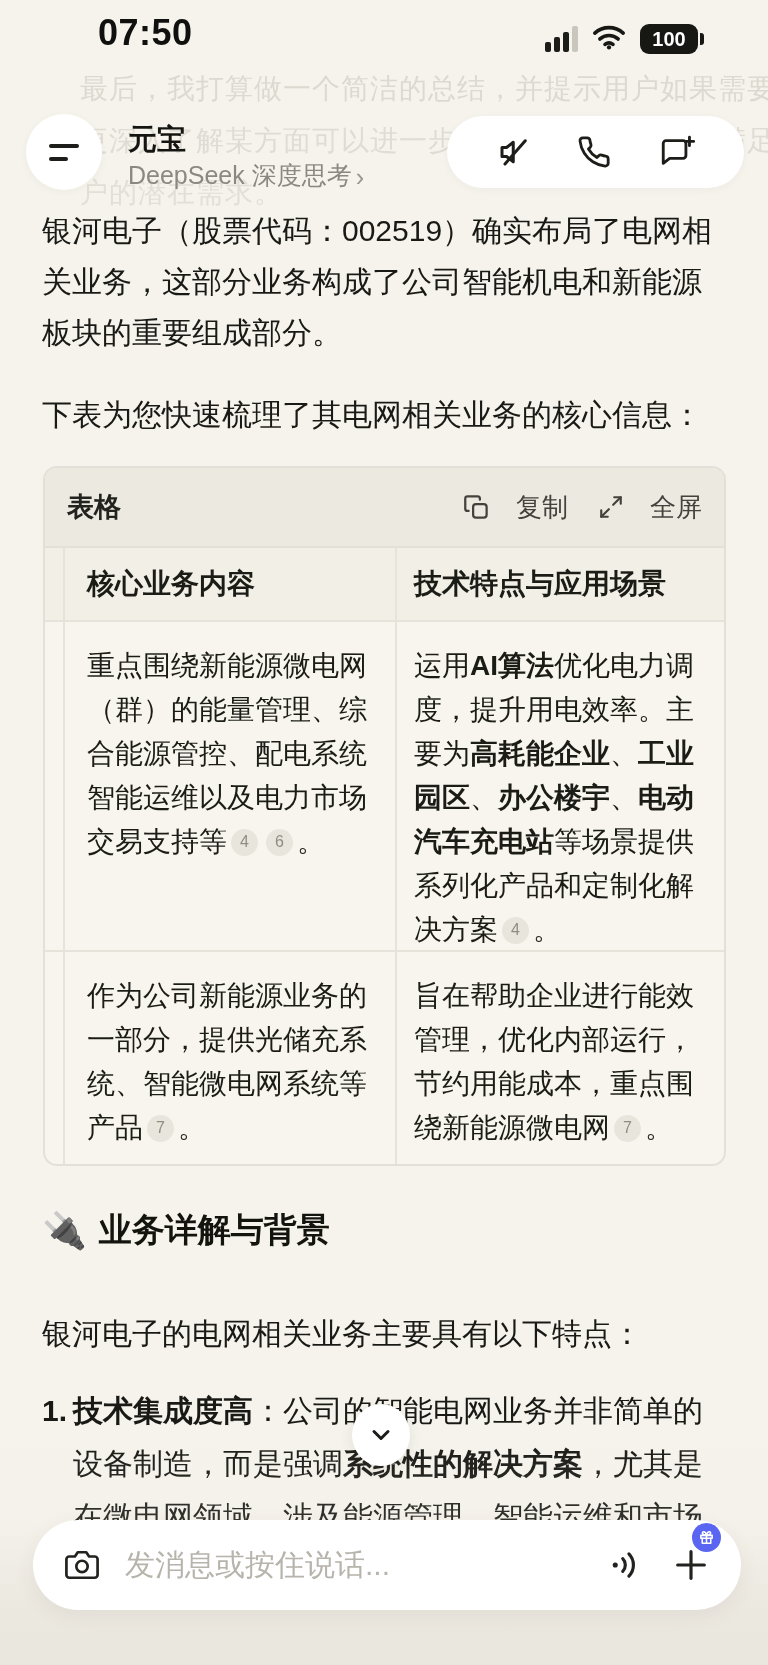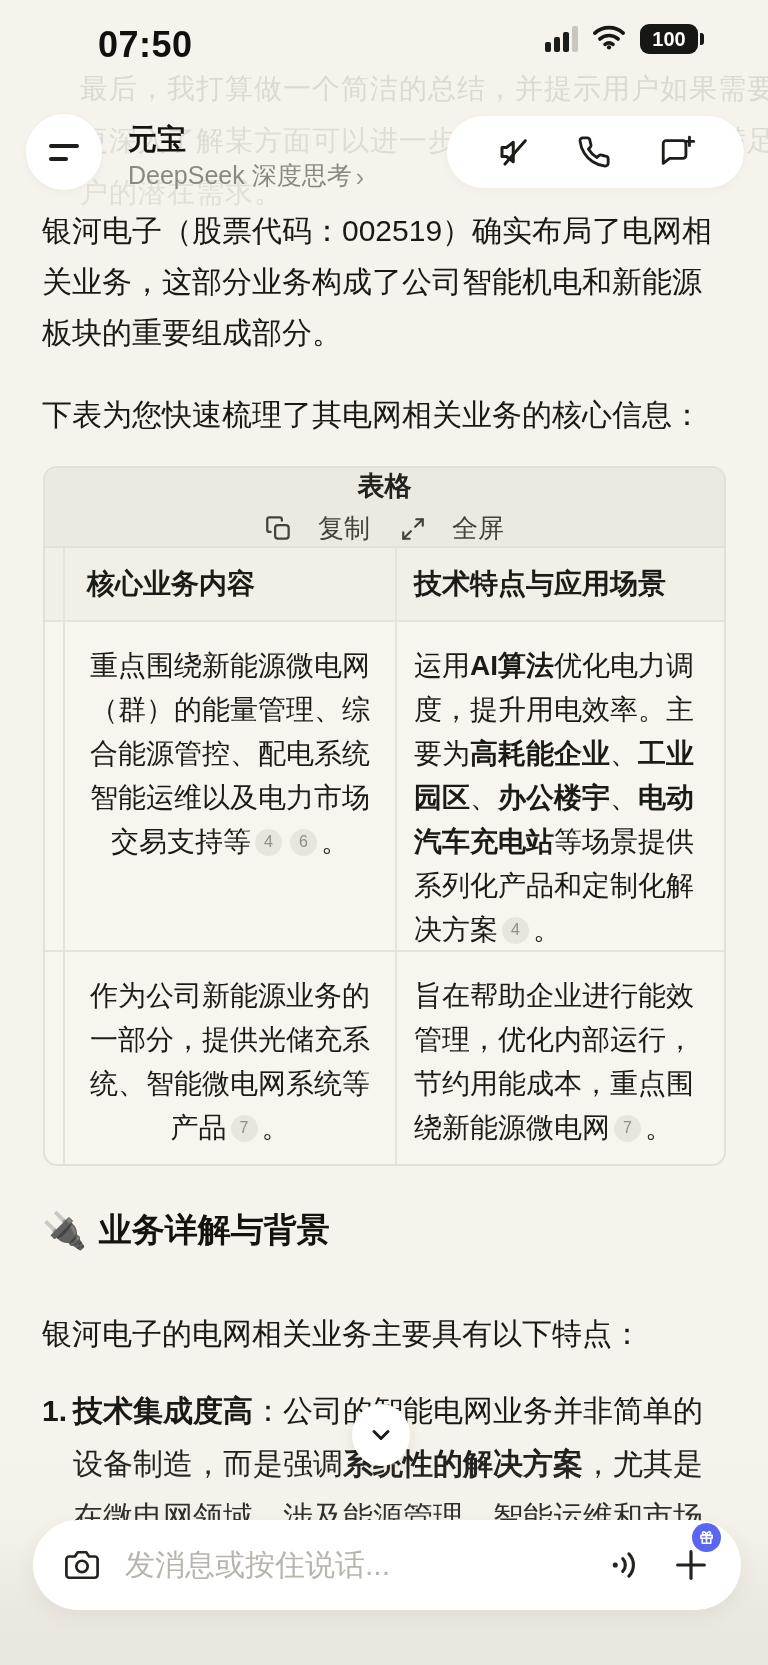--- a/index.html
+++ b/index.html
@@ -3,21 +3,21 @@
 <meta charset="utf-8">
 <style>
   * { margin:0; padding:0; box-sizing:border-box; }
   html,body { width:768px; height:1665px; }
   body {
     position:relative; overflow:hidden;
     font-family:"Liberation Sans","DejaVu Sans",sans-serif;
     background:#f6f3ec; color:#17170f;
   }
   
-  .status-time { position:absolute; left:98px; top:24px; font-size:36px; font-weight:700; color:#10100e; letter-spacing:.5px; }
+  .status-time { position:absolute; left:98px; top:12px; font-size:36px; font-weight:700; color:#10100e; letter-spacing:.5px; }
   .status-icons { position:absolute; left:545px; top:24px; display:flex; align-items:center; gap:14px; }
   .sig { display:flex; align-items:flex-end; gap:3px; height:26px; }
   .sig i { display:block; width:6px; border-radius:2px; background:#1c1c18; }
   .sig i:nth-child(1){height:10px}.sig i:nth-child(2){height:15px}.sig i:nth-child(3){height:20px}
   .sig i:nth-child(4){height:26px; background:#c9c6be;}
   .battery { position:relative; width:58px; height:30px; background:#171714; border-radius:9px;
              display:flex; align-items:center; justify-content:center; }
   .battery span { color:#fff; font-size:20px; font-weight:700; }
   .battery:after { content:""; position:absolute; right:-6px; top:9px; width:4px; height:12px;
                    background:#171714; border-radius:0 3px 3px 0; }
@@ -46,30 +46,30 @@
   
   .para { position:absolute; left:42px; width:688px; font-size:30px; line-height:51px; color:#191915;
           word-break:break-all; }
   .p1 { top:205px; }
   .p2 { top:389px; }
   .p3 { top:1308px; }
   
   .card { position:absolute; left:43px; top:466px; width:683px; height:700px;
           border:2px solid #e3e0d8; border-radius:14px; background:#f8f5ee; overflow:hidden; z-index:2; }
   .card-toolbar { height:80px; background:#ece9e1; border-bottom:2px solid #e3e0d8;
-                  display:flex; align-items:center; justify-content:space-between; padding:0 22px;flex-direction:column; }
+                  display:flex; align-items:center; justify-content:space-between; padding:0 22px; }
   .card-title { font-size:27px; font-weight:700; color:#22221e; }
   .tool-btns { display:flex; align-items:center; gap:30px; }
   .tool-btn { display:flex; align-items:center; gap:26px; font-size:26px; color:#44423d; cursor:pointer; }
   .tbl { display:grid; grid-template-columns:20px 332px 1fr; grid-template-rows:74px 330px 1fr; height:618px; }
   .cell { border-right:2px solid #e6e3db; border-bottom:2px solid #e6e3db; overflow:hidden; }
   .cell.last-col { border-right:none; }
   .cell.last-row { border-bottom:none; }
   .hcell { background:#f2efe7; display:flex; align-items:center; font-weight:700; font-size:28px; color:#1c1c17; }
-  .c1pad { padding-left:22px; padding-right:22px;text-align:center; }
+  .c1pad { padding-left:22px; padding-right:22px; }
   .c2pad { padding-left:17px; padding-right:8px; }
   .bcell { font-size:28px; line-height:44px; color:#1c1c17; padding-top:22px; word-break:break-all; }
   .bcell b { font-weight:700; }
   .cite { display:inline-flex; width:27px; height:27px; border-radius:50%; background:#e8e5dd;
           color:#908d85; font-size:16px; align-items:center; justify-content:center;
           margin:0 4px; vertical-align:4px; cursor:pointer; }
   
   .sec-head { position:absolute; left:42px; top:1208px; display:flex; align-items:center; gap:12px; z-index:2; }
   .sec-emoji { font-size:36px; }
   .sec-text { font-size:33px; font-weight:700; color:#14140f; }

